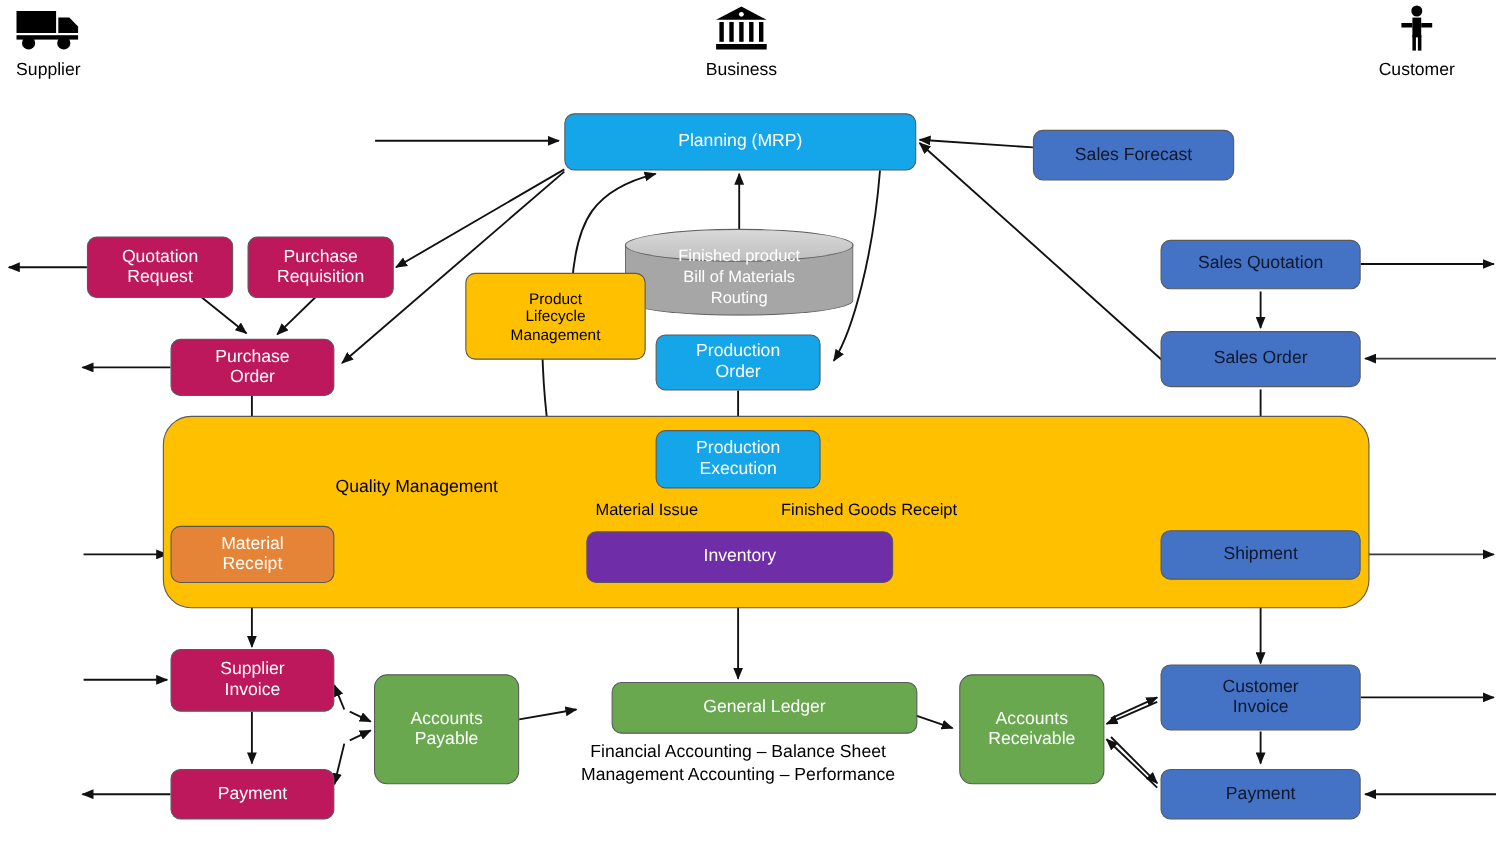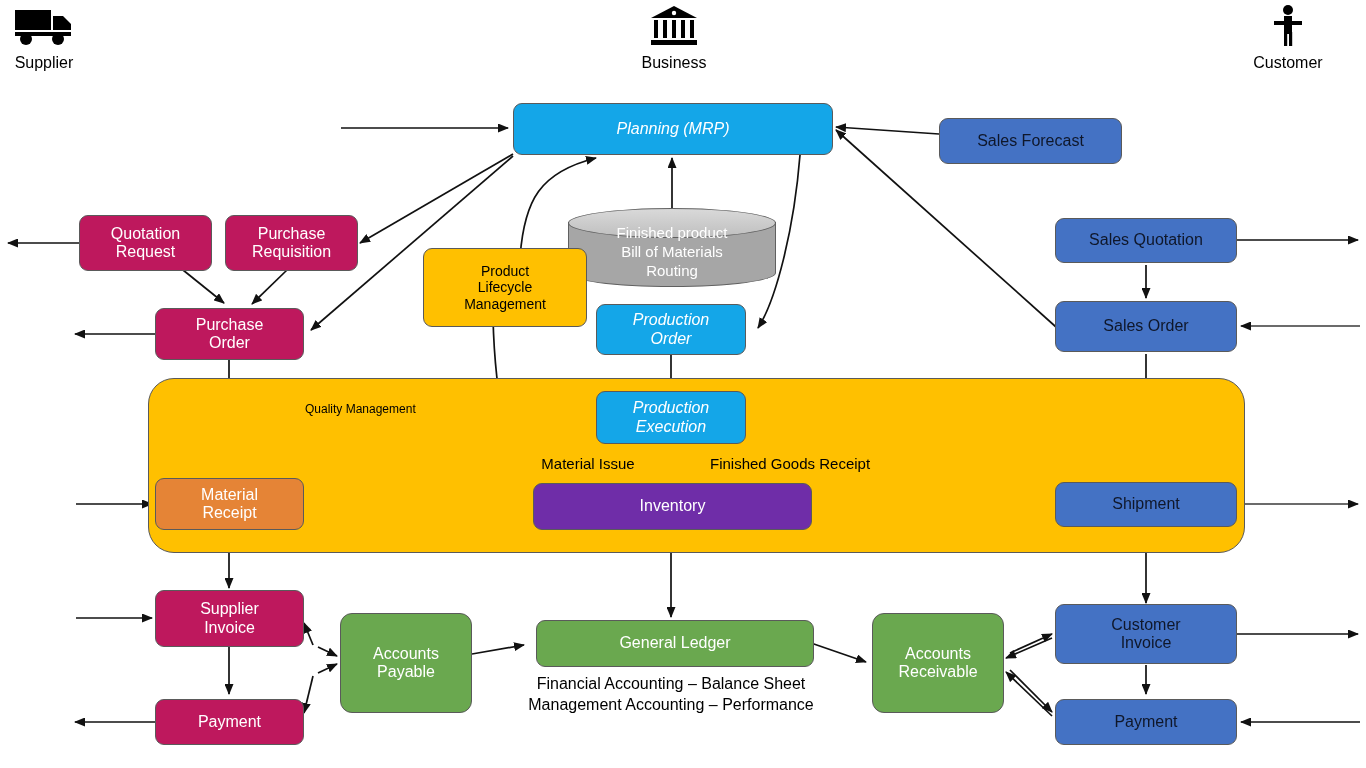--- a/index.html
+++ b/index.html
@@ -4,30 +4,30 @@
 <style>
   html,body{margin:0;padding:0;background:#ffffff;}
   body{width:1366px;height:768px;overflow:hidden;font-family:"Liberation Sans",sans-serif;}
   #stage{position:relative;width:1366px;height:768px;background:#fff;}
   svg#edges{position:absolute;left:0;top:0;width:1366px;height:768px;}
 
   .node{position:absolute;box-sizing:border-box;display:flex;align-items:center;justify-content:center;
         text-align:center;border-radius:9px;border:1px solid #5a5a5a;line-height:1.15;}
   .node span{display:block;white-space:pre-line;}
 
-  .n-blue{background:#14a6e8;color:#fff;font-style:italic;}
+  .n-blue{background:#14a6e8;color:#fff;}
   .n-dblue{background:#4472c4;color:#0f172a;}
   .n-orange{background:#be185d;color:#fff;}
   .n-orange-lt{background:#e58436;color:#fff;}
   .n-green{background:#6aa84f;color:#fff;}
   .n-purple{background:#6f2da8;color:#fff;}
   .n-amber{background:#ffc000;color:#000;}
 
   .qm-panel{position:absolute;background:#ffc000;border:1px solid #5a5a5a;border-radius:26px;}
-  .qm-title{position:absolute;color:#000;font-size:12px;}
+  .qm-title{position:absolute;color:#000;font-size:16px;margin-top:32px;}
 
   .cyl{position:absolute;}
   .cyl .body{position:absolute;left:0;right:0;bottom:0;top:14px;background:#a6a6a6;
              border-left:1px solid #606060;border-right:1px solid #606060;border-bottom:1px solid #606060;
              border-radius:0 0 50% 50%/0 0 14px 14px;}
   .cyl .top{position:absolute;left:0;right:0;top:0;height:28px;
             background:linear-gradient(#d9d9d9,#bfbfbf);border:1px solid #606060;border-radius:50%/50%;}
   .cyl .lbl{position:absolute;left:0;right:0;top:16px;color:#fff;text-align:center;line-height:1.25;white-space:pre-line;}
 
   .actor{position:absolute;text-align:center;color:#000;}
@@ -254,21 +254,21 @@
 
   <div class="node n-orange" style="left:155px;top:699px;width:149px;height:46px;font-size:16px;">
     <span>Payment</span>
     </div>
 
   <div class="node n-green" style="left:340px;top:613px;width:132px;height:100px;font-size:16px;border-radius:12px;">
     <span>Accounts
 Payable</span>
     </div>
 
-  <div class="node n-green" style="left:536px;top:620px;width:278px;height:47px;font-size:16px;">
+  <div class="node n-green" style="left:556px;top:620px;width:278px;height:47px;font-size:16px;">
     <span>General Ledger</span>
     </div>
 
   <div class="node n-green" style="left:872px;top:613px;width:132px;height:100px;font-size:16px;border-radius:12px;">
     <span>Accounts
 Receivable</span>
     </div>
 
   <div class="node n-dblue" style="left:1055px;top:604px;width:182px;height:60px;font-size:16px;">
     <span>Customer

